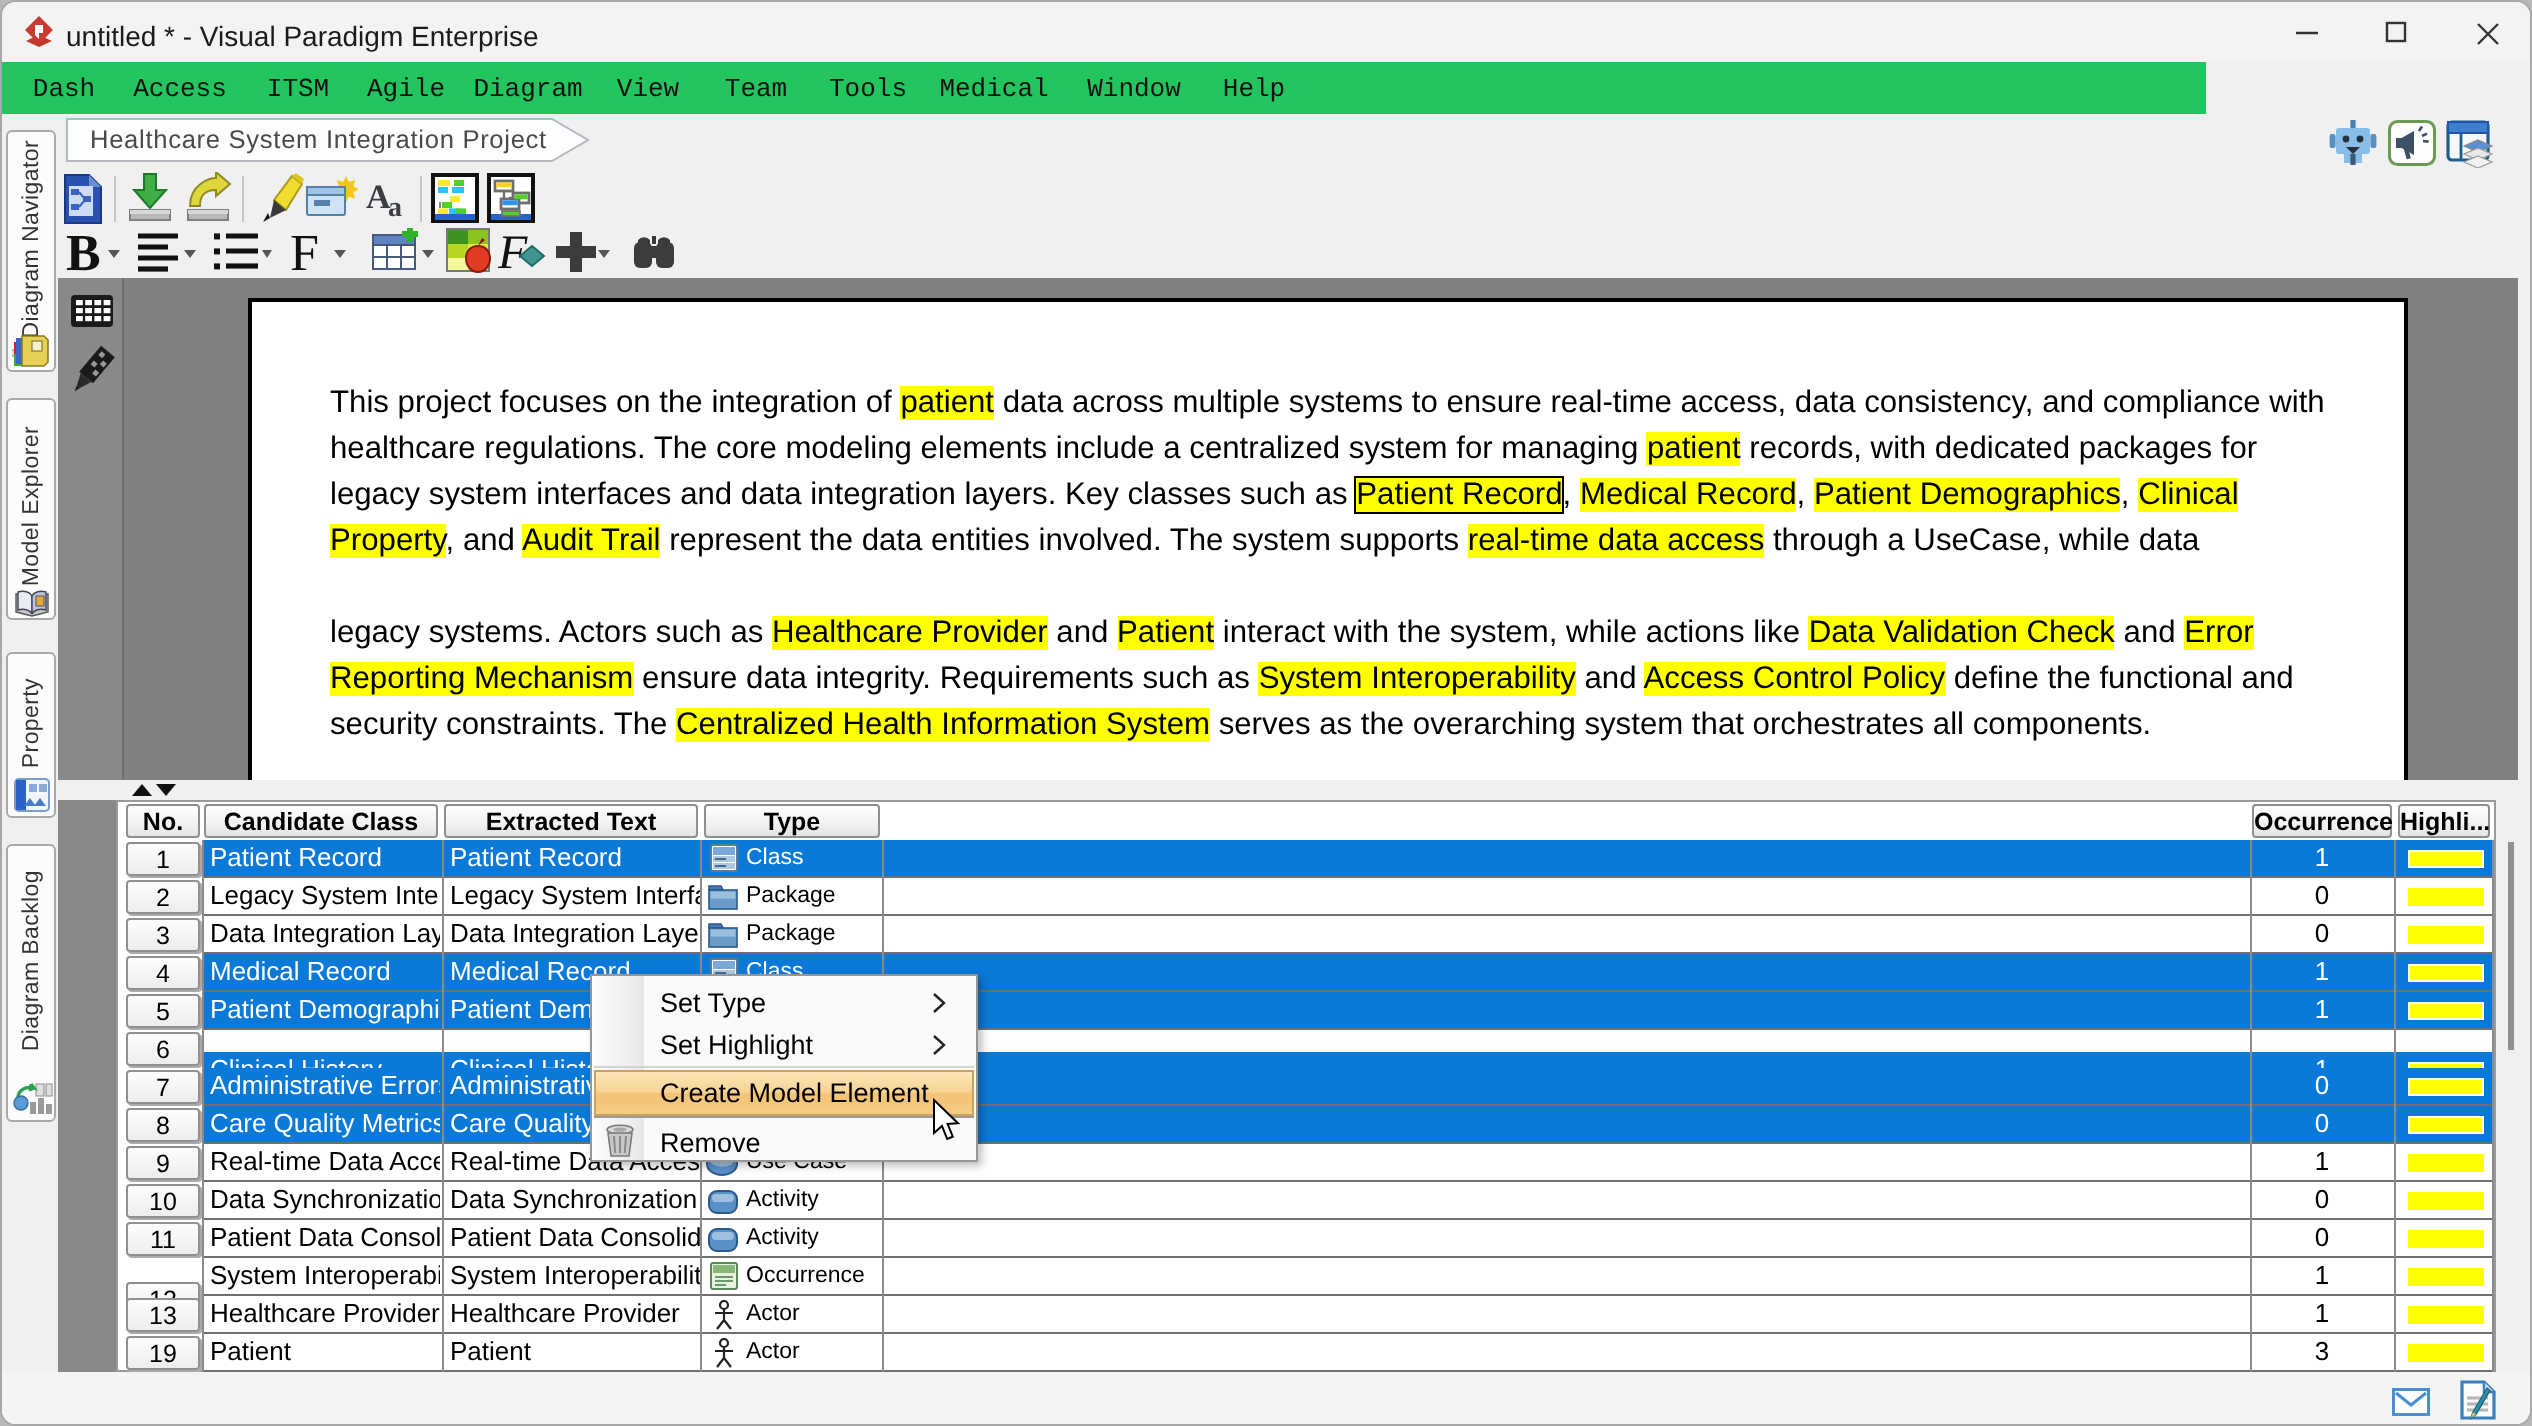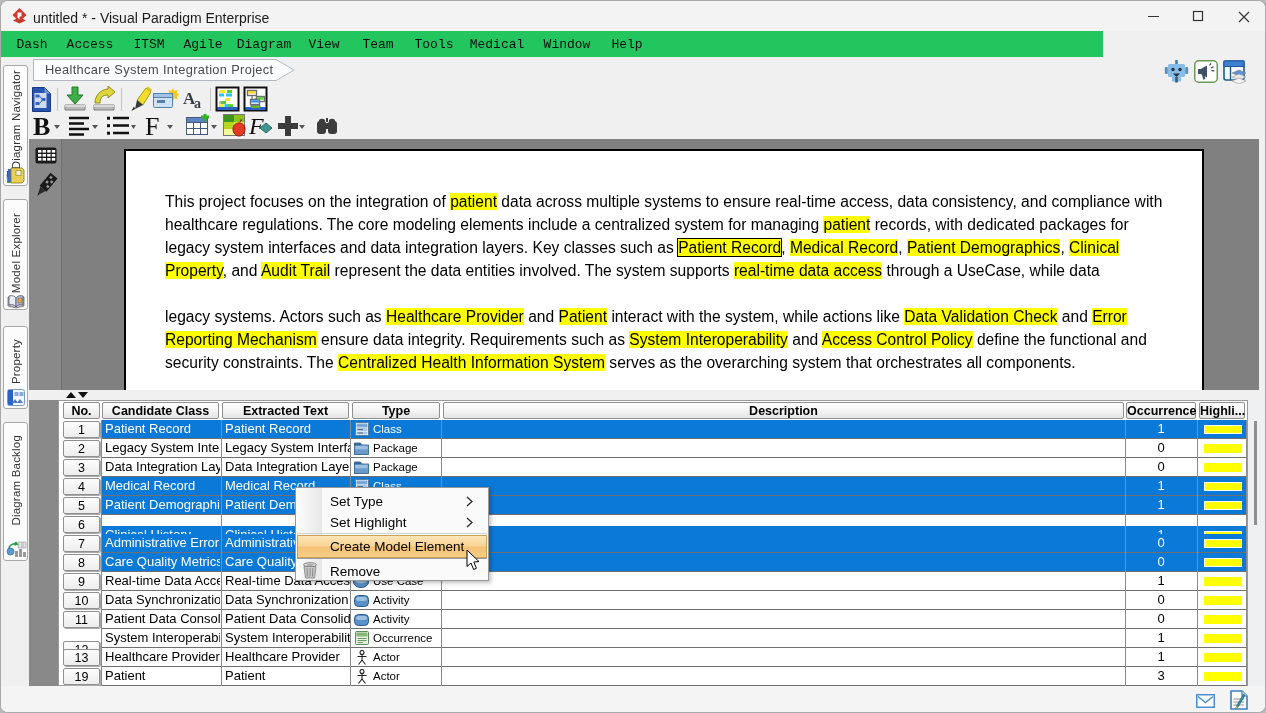--- a/index.html
+++ b/index.html
@@ -353,21 +353,20 @@
     <svg class="abs" style="left:37px;top:2px" width="24" height="7" viewBox="0 0 24 7">
       <path d="M0 6 L5 0 L10 6 Z" fill="#111"></path>
       <path d="M12 1 L17 7 L22 1 Z" fill="#111" transform="translate(0,-1)"></path>
     </svg>
   </div>
   <div id="tablezone">
     <div class="hcell" style="left:4px;width:37px;line-height:16px">No.</div>
     <div class="hcell" style="left:43px;width:117px;line-height:16px">Candidate Class</div>
     <div class="hcell" style="left:163px;width:127px;line-height:16px">Extracted Text</div>
     <div class="hcell" style="left:293px;width:88px;line-height:16px">Type</div>
-    <div class="hcell" style="left:384px;width:681px;line-height:16px">Description</div>
     <div class="hcell" style="left:1067px;width:70px;line-height:16px">Occurrence</div>
     <div class="hcell" style="left:1140px;width:46px;line-height:16px">Highli...</div>
     <div class="rnum" style="left:4px;top:20px;width:37px;line-height:16px">1</div>
     <div class="trow selrow" style="top:19px;border-bottom:1px solid #6f6f6f">
       <div class="cell" style="left:4px;width:115px">Patient Record</div>
       <div class="cell" style="left:124px;width:126px">Patient Record</div>
       <svg width="14" height="14" viewBox="0 0 14 14" style="position:absolute;left:254px;top:2px">
           <rect x="0.5" y="0.5" width="13" height="13" rx="1" fill="#fff" stroke="#5a7a9a"></rect>
           <rect x="1.5" y="1.5" width="11" height="4" fill="#7aa8d8"></rect>
           <rect x="1.5" y="6" width="11" height="3" fill="#adc8e4"></rect>

